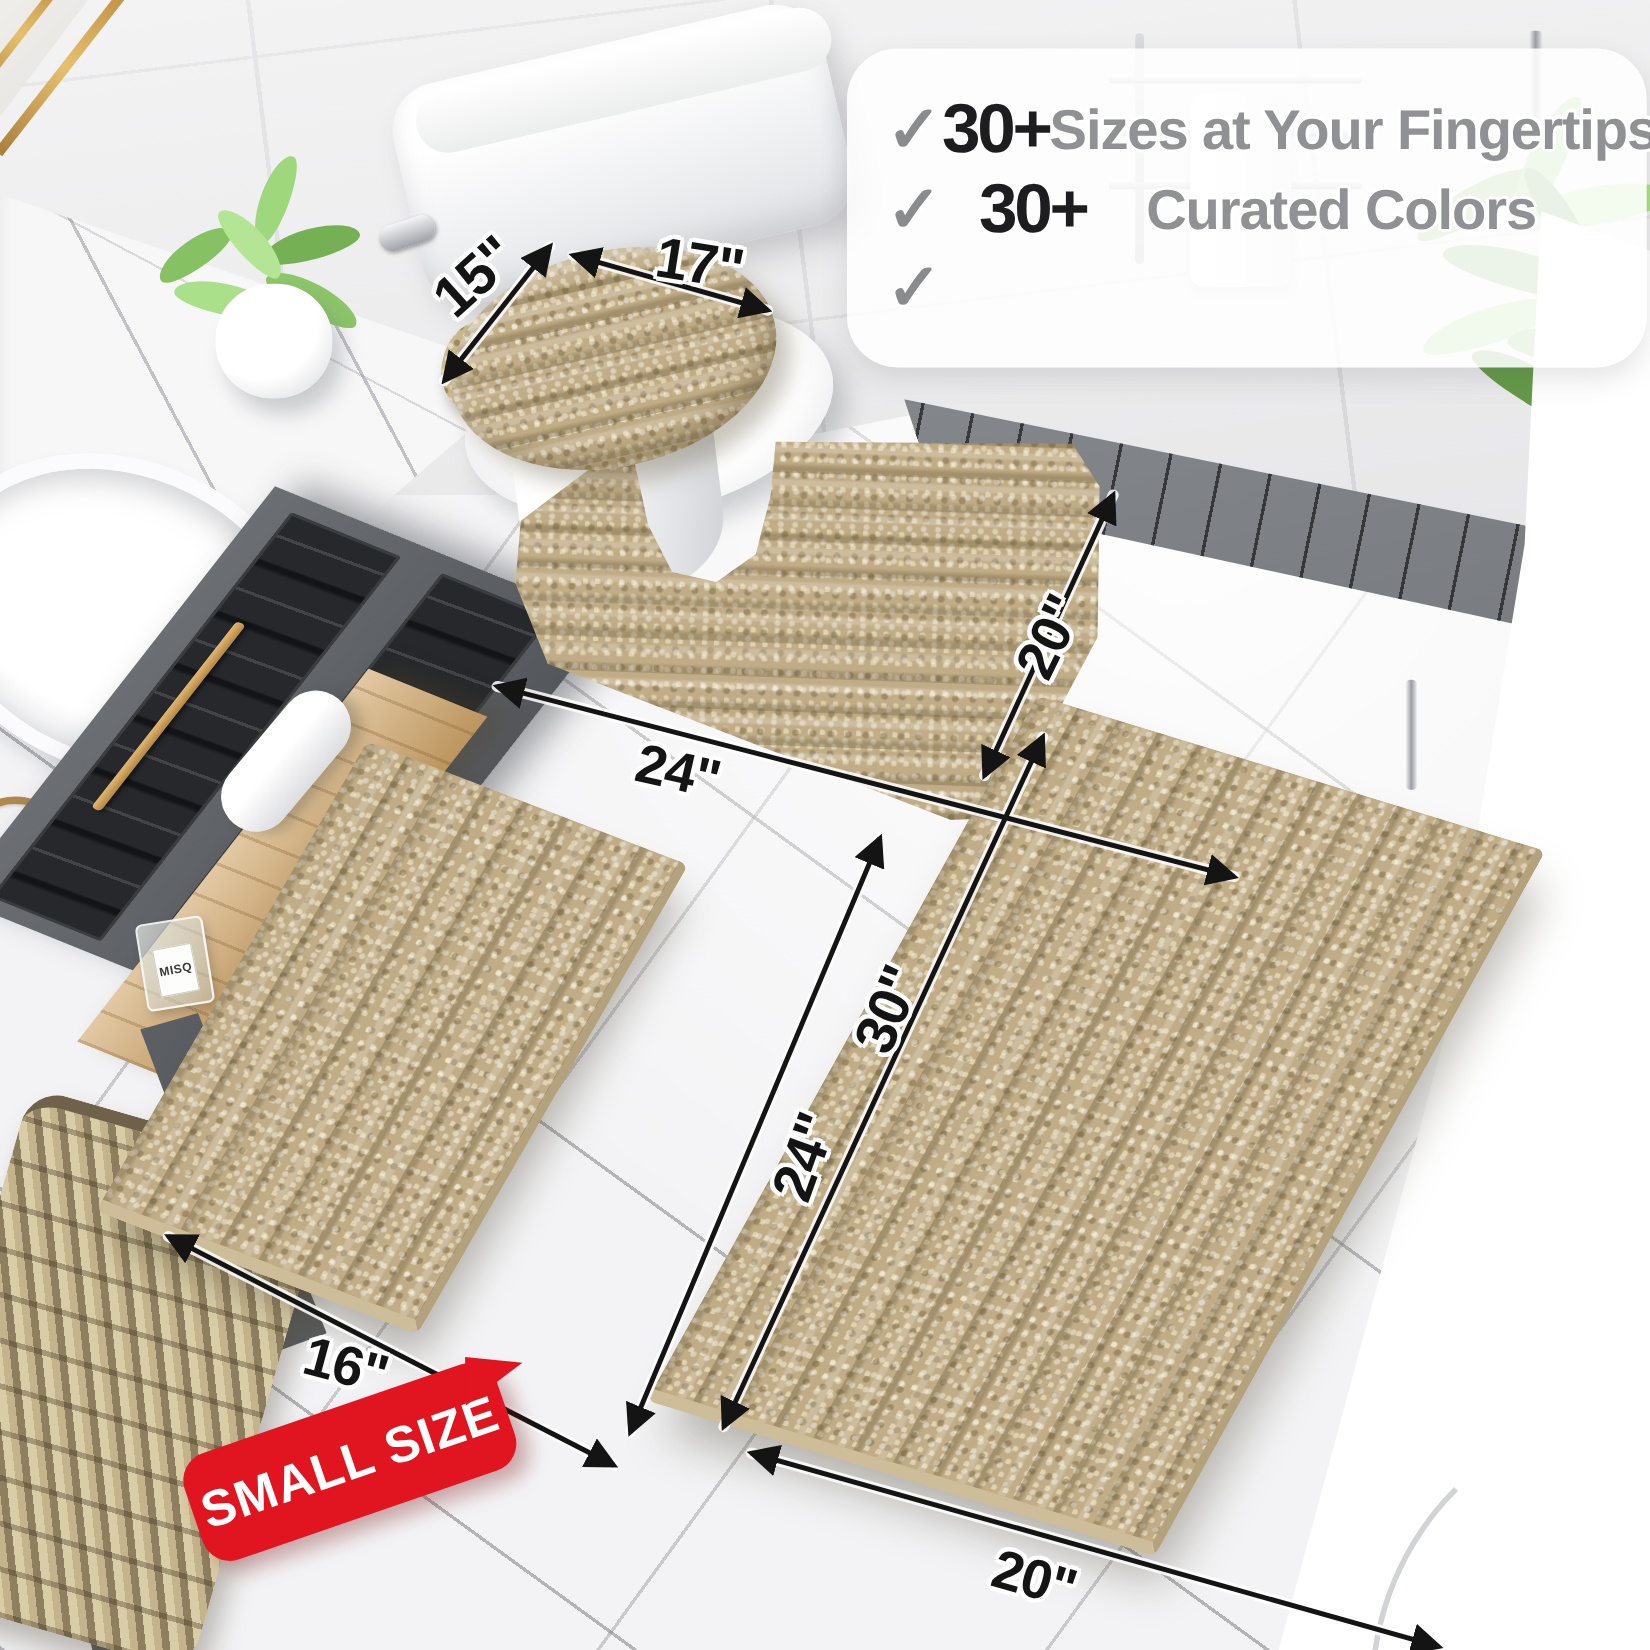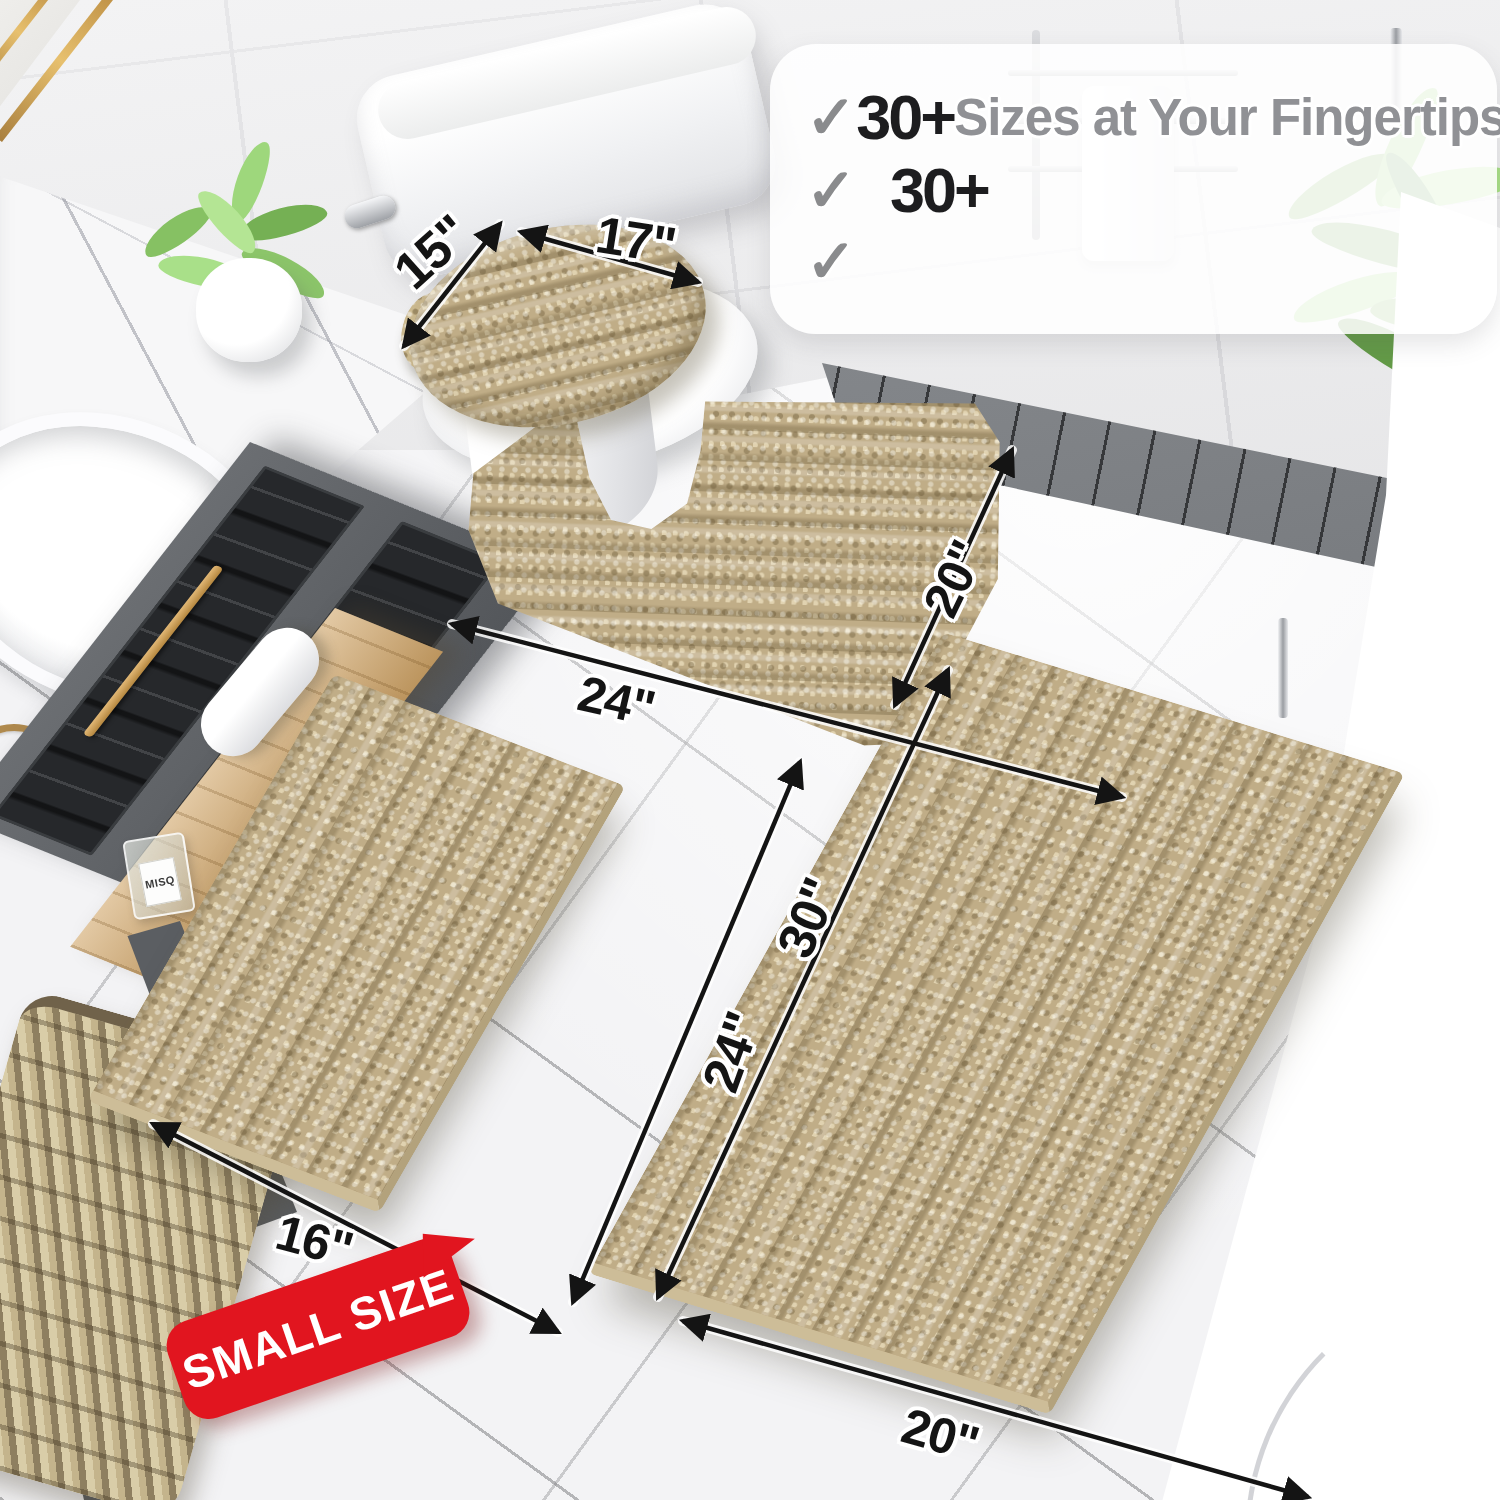--- a/index.html
+++ b/index.html
@@ -323,19 +323,20 @@
 
   <div class="abs banner">
     <div class="feat">
       <span class="chk">✓</span>
       <span class="num">30+</span>
       <span class="lbl">Sizes at Your Fingertips</span>
     </div>
     <div class="feat">
       <span class="chk">✓</span>
       <span class="num">30+</span>
+      <span class="lbl">Curated Colors</span>
     </div>
     <div class="feat">
       <span class="chk">✓</span>
     </div>
   </div>
 
 </div>
 
 </body></html>

